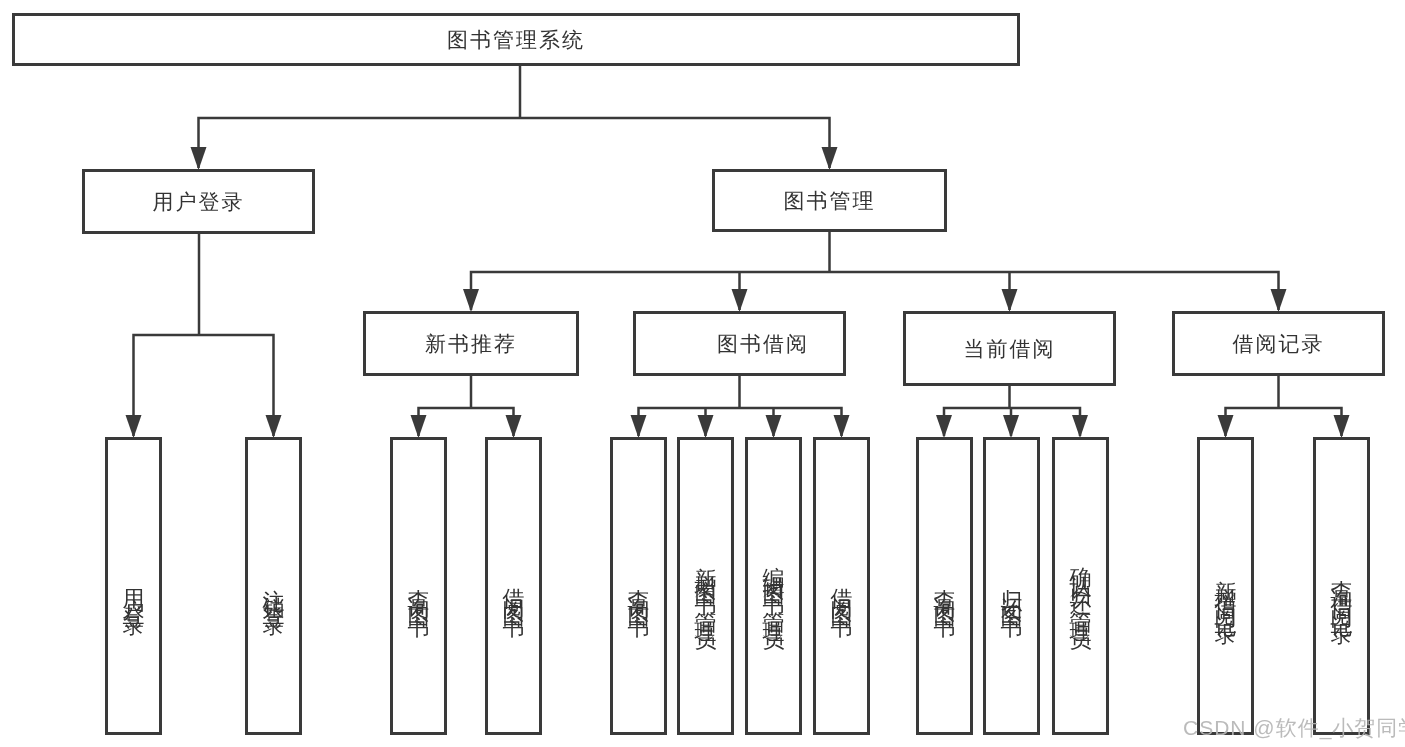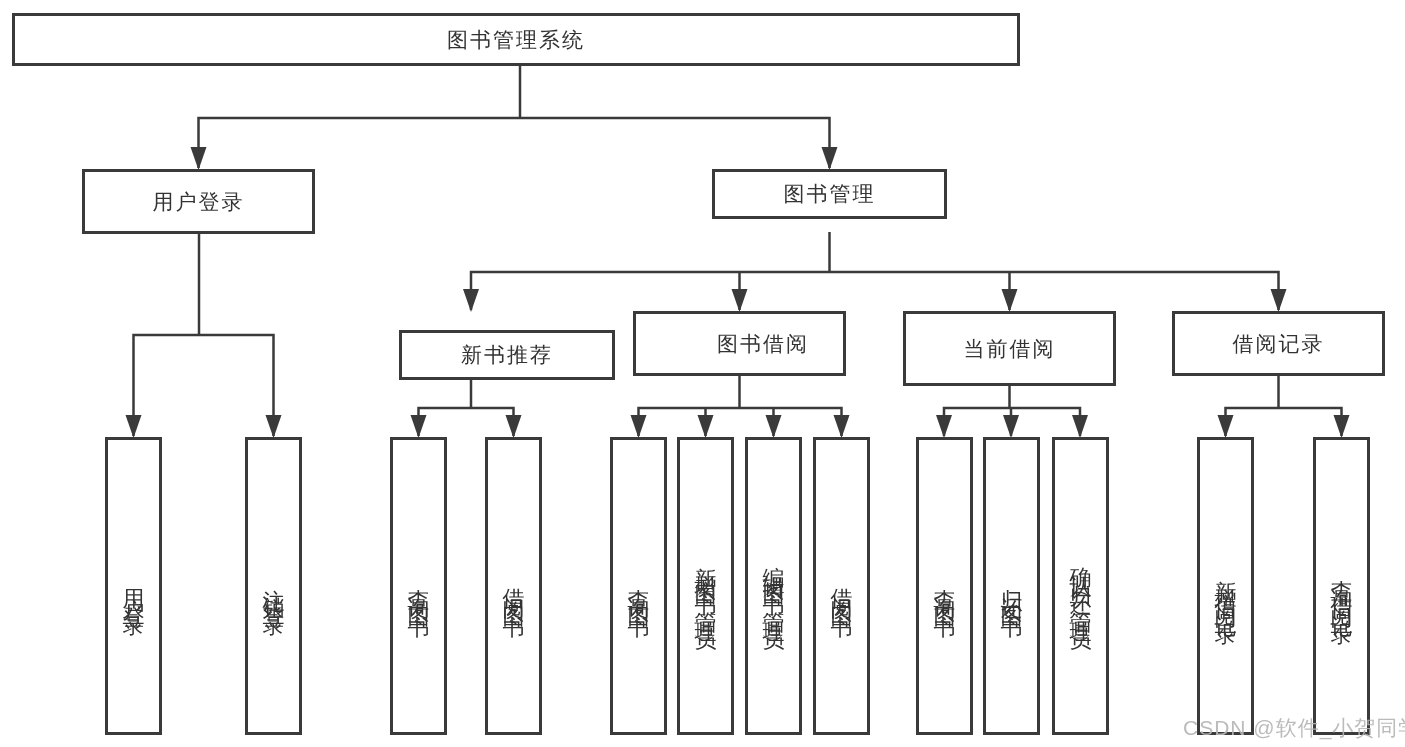--- a/index.html
+++ b/index.html
@@ -113,23 +113,23 @@
     <polygon points="936,415 952,415 944,438"></polygon>
     <polygon points="1003,415 1019,415 1011,438"></polygon>
     <polygon points="1072,415 1088,415 1080,438"></polygon>
     <polygon points="1217.5,415 1233.5,415 1225.5,438"></polygon>
     <polygon points="1333.5,415 1349.5,415 1341.5,438"></polygon>
   </svg>
 
   <div class="box" style="left:12px; top:13px; width:1008px; height:53px;">图书管理系统</div>
 
   <div class="box" style="left:82px; top:169px; width:233px; height:65px;">用户登录</div>
-  <div class="box" style="left:712px; top:169px; width:235px; height:50px;">图书管理</div>
+  <div class="box" style="left:712px; top:169px; width:235px; height:63px;">图书管理</div>
 
-  <div class="box" style="left:363px; top:330px; width:216px; height:50px;margin-left:36px;">新书推荐</div>
+  <div class="box" style="left:363px; top:311px; width:216px; height:65px;">新书推荐</div>
   <div class="box" style="left:633px; top:311px; width:213px; height:65px;padding-left:47px;">图书借阅</div>
   <div class="box" style="left:903px; top:311px; width:213px; height:75px;">当前借阅</div>
   <div class="box" style="left:1172px; top:311px; width:213px; height:65px;">借阅记录</div>
 
   <div class="box vbox" style="left:105px; top:437px; width:57px; height:298px;">用户登录</div>
   <div class="box vbox" style="left:245px; top:437px; width:57px; height:298px;">注销登录</div>
 
   <div class="box vbox" style="left:390px; top:437px; width:57px; height:298px;">查询图书</div>
   <div class="box vbox" style="left:485px; top:437px; width:57px; height:298px;">借阅图书</div>
 

